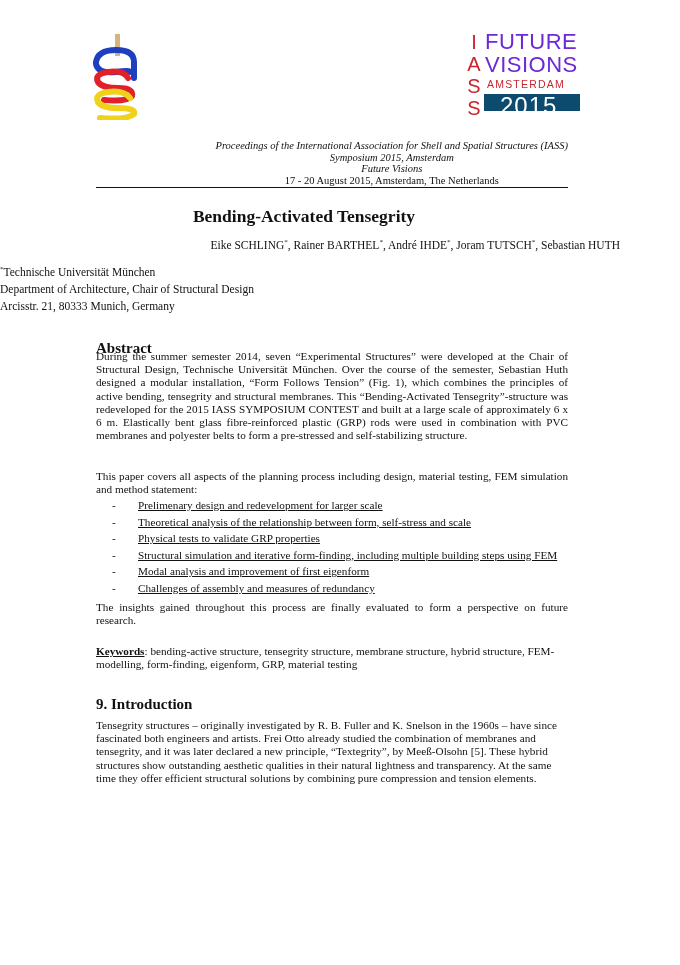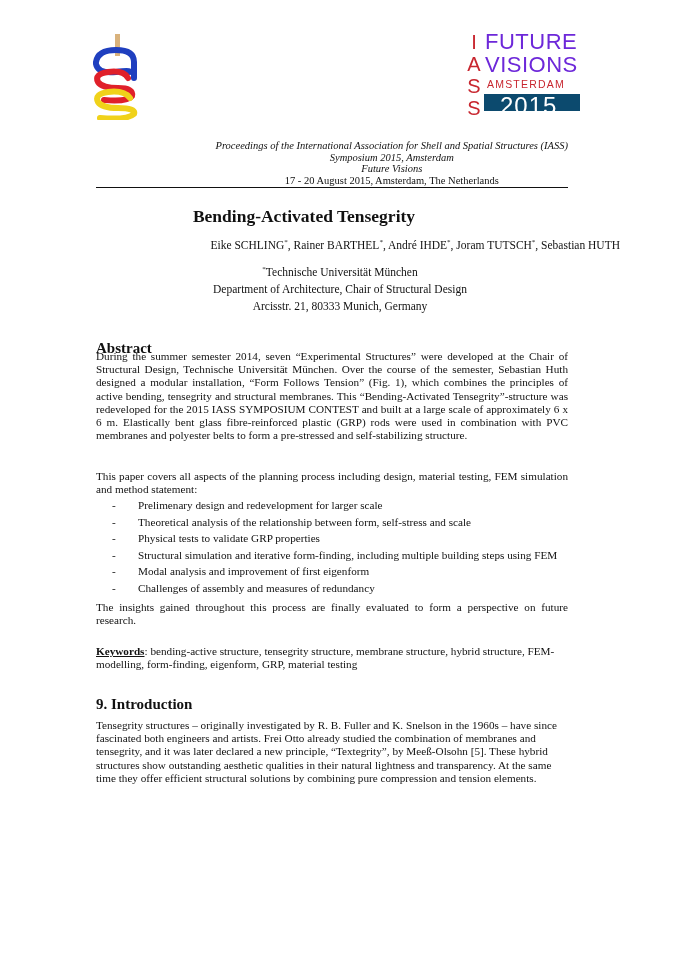--- a/index.html
+++ b/index.html
@@ -20,31 +20,31 @@
   .cl-year { position: absolute; left: 18px; top: 64px; width: 80px; height: 17px; background: #0c4a6e; color: #fff; font-family: "Liberation Sans", sans-serif; font-size: 24px; line-height: 24px; padding-left: 16px; letter-spacing: 1px; }
 
   
   #proc { right: 112px; top: 140px; text-align: center; font-size: 10.5px; line-height: 11.5px; }
   #proc .it { font-style: italic; }
   #header-rule { left: 96px; width: 472px; top: 187px; height: 0; border-top: 1.2px solid #111; }
 
   #paper-title { left: 0; width: 608px; top: 206px; text-align: center; font-weight: bold; font-size: 17.5px; }
   #authors { left: 0; width: 576px; top: 239px; text-align: right; font-size: 11.5px; margin-left: 44px; }
   #authors sup, #affil sup { font-size: 7px; vertical-align: super; line-height: 0; }
-  #affil { left: 0; width: 680px; top: 264px; text-align: center; font-size: 11.5px; line-height: 17px; }
+  #affil { left: 0; width: 680px; top: 264px; text-align: left; font-size: 11.5px; line-height: 17px; }
 
   .h { font-weight: bold; }
   #abstract-heading { left: 96px; top: 340px; font-size: 15px; }
   .body-text { left: 96px; width: 472px; font-size: 11.2px; line-height: 13.2px; text-align: justify; }
   #abstract-p1 { top: 350px; }
   #abstract-p2 { top: 470px; }
   #bullets { left: 112px; top: 499px; font-size: 11.2px; margin: 0; padding: 0; list-style: none; }
   #bullets li { height: 16.6px; line-height: 13.2px; position: relative; }
   #bullets li .dash { position: absolute; left: 0; top: 0; }
-  #bullets li .txt { position: absolute; left: 26px; top: 0; white-space: nowrap; }
+  #bullets li .txt { position: absolute; left: 26px; top: 0; white-space: nowrap; text-decoration: underline; }
   #abstract-p3 { top: 601px; }
   #keywords { top: 645px; text-align: left; }
   #keywords b { font-weight: bold; text-decoration: underline; }
 
   #intro-heading { left: 96px; top: 696px; font-size: 15px; }
   #intro-p1 { top: 719px; text-align: left; width: 476px; }
 </style>
 </head>
 <body>
 

